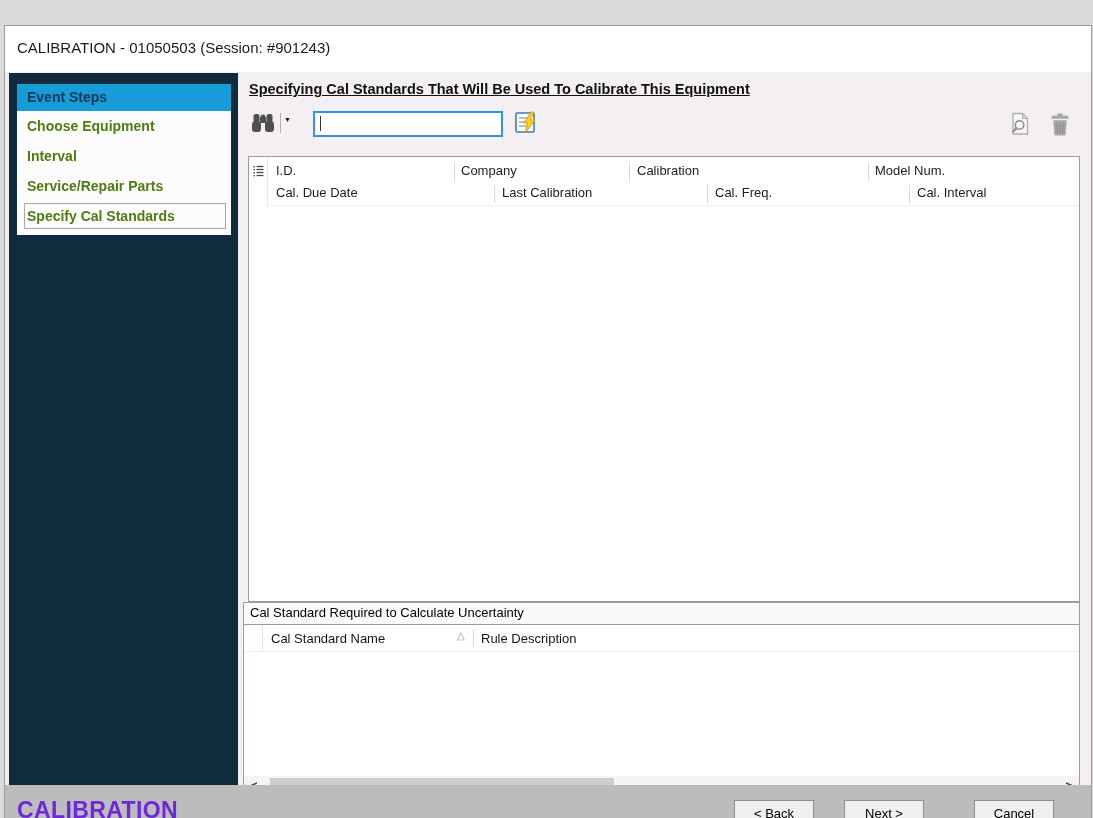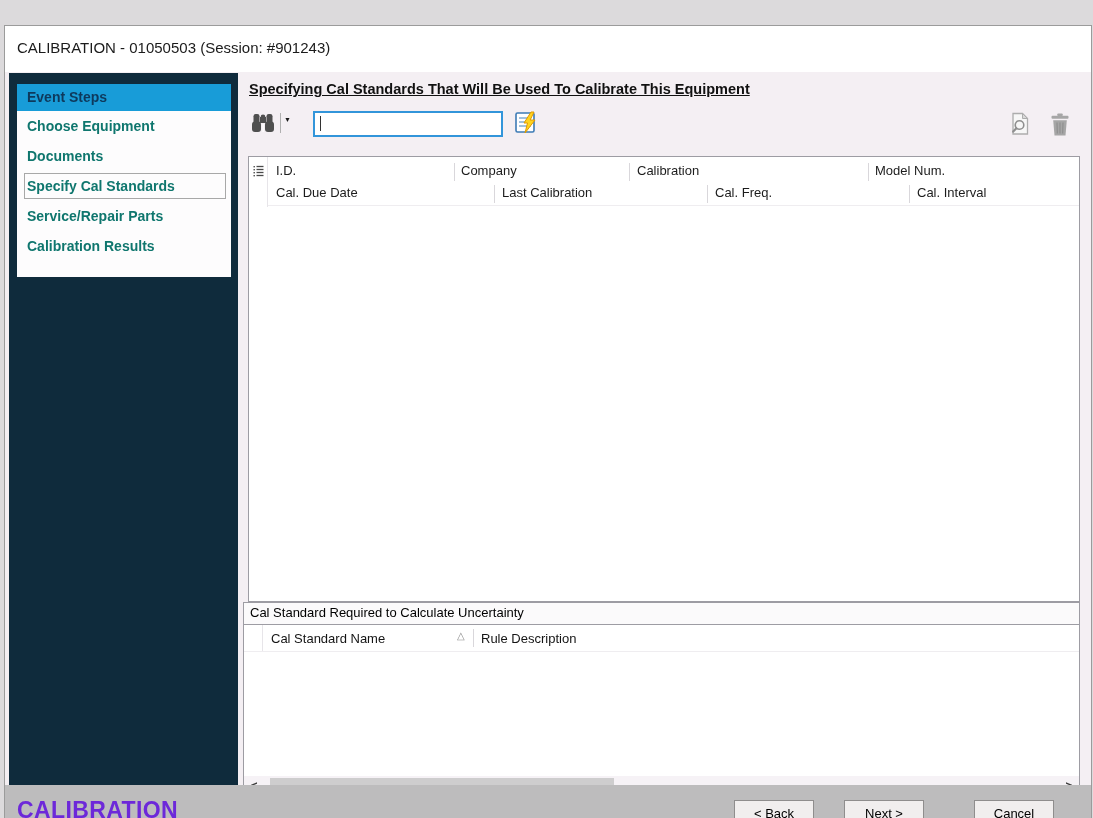--- a/index.html
+++ b/index.html
@@ -12,25 +12,25 @@
 
   
   .titlebar{position:absolute;left:0;top:0;right:0;height:46px;background:#fff;}
   .title-text{position:absolute;left:12px;top:13px;font-size:15px;color:#1b1b1b;white-space:nowrap;}
 
   
   .content{position:absolute;left:0;top:46px;right:0;height:713px;background:#f4eff3;}
 
   
   .sidebar{position:absolute;left:4px;top:1px;width:229px;height:712px;background:#0f2b3c;}
-  .nav-panel{position:absolute;left:8px;top:11px;width:214px;background:#fdfcfd;padding-bottom:16px;}
+  .nav-panel{position:absolute;left:8px;top:11px;width:214px;background:#fdfcfd;padding-bottom:4px;}
   .nav-header{height:27px;line-height:27px;background:#189cd8;color:#0e395c;
               font-weight:bold;font-size:14px;padding-left:10px;}
   .nav-item{height:30px;line-height:30px;padding-left:10px;font-size:14px;
-            font-weight:600;color:#0f766e;cursor:pointer;white-space:nowrap;}
+            font-weight:600;color:#4d7c0f;cursor:pointer;white-space:nowrap;}
   .nav-item.selected{height:26px;line-height:24px;border:1px solid #a8a8a8;
                      margin:2px 5px 2px 7px;padding-left:2px;}
 
   
   .main{position:absolute;left:233px;top:0;right:0;height:713px;}
   .heading{position:absolute;left:11px;top:9px;font-size:14.5px;font-weight:bold;color:#111;
            text-decoration:underline;white-space:nowrap;text-align:right;}
 
   .icon-btn{position:absolute;background:none;border:none;padding:0;cursor:pointer;line-height:0;}
   .tb-find{left:12px;top:40px;}
@@ -93,24 +93,23 @@
   <div class="titlebar">
     <span class="title-text">CALIBRATION - 01050503 (Session: #901243)</span>
   </div>
 
   <div class="content">
 
     <div class="sidebar">
       <div class="nav-panel">
         <div class="nav-header">Event Steps</div>
         <div class="nav-item">Choose Equipment</div>
-        <div class="nav-item">Documents</div>
+        <div class="nav-item">Interval</div>
+        <div class="nav-item">Service/Repair Parts</div>
         <div class="nav-item selected">Specify Cal Standards</div>
-        <div class="nav-item">Service/Repair Parts</div>
-        <div class="nav-item">Calibration Results</div>
       </div>
     </div>
 
     <div class="main">
 
       <div class="heading">Specifying Cal Standards That Will Be Used To Calibrate This Equipment</div>
 
       <button class="icon-btn tb-find">
         <span>
           <svg width="26" height="21" viewBox="0 0 26 21">

